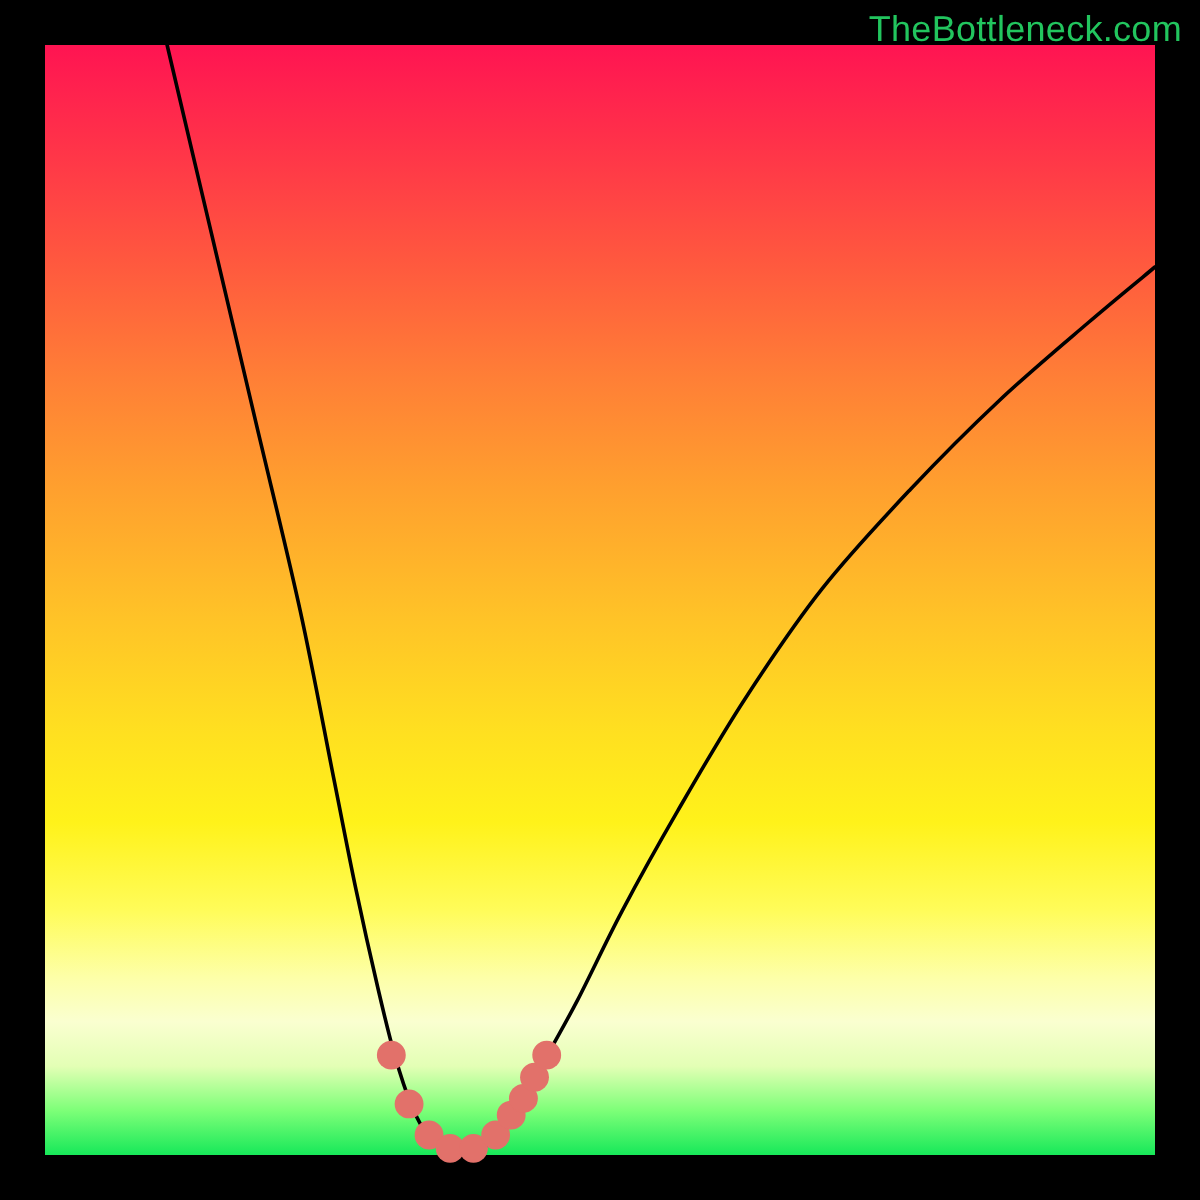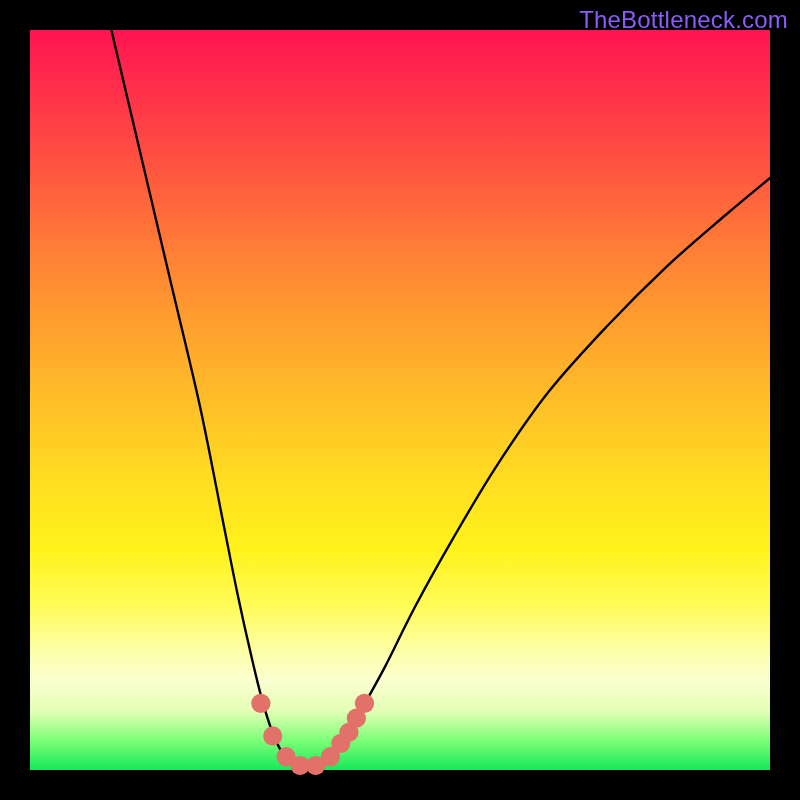--- a/index.html
+++ b/index.html
@@ -41,21 +41,21 @@
       #faffd0 88%,
       #e3ffb5 92%,
       #7dff78 96%,
       #17e859 100%
     );
   }
   .watermark {
     position: absolute;
     top: 6px;
     right: 12px;
-    color: #8b5cf6;
+    color: #22c55e;
     font-size: 24px;
     font-weight: 500;
     letter-spacing: 0.2px;
     pointer-events: none;
   }
   svg.curve {
     position: absolute;
     left: 0;
     top: 0;
     width: 740px;

